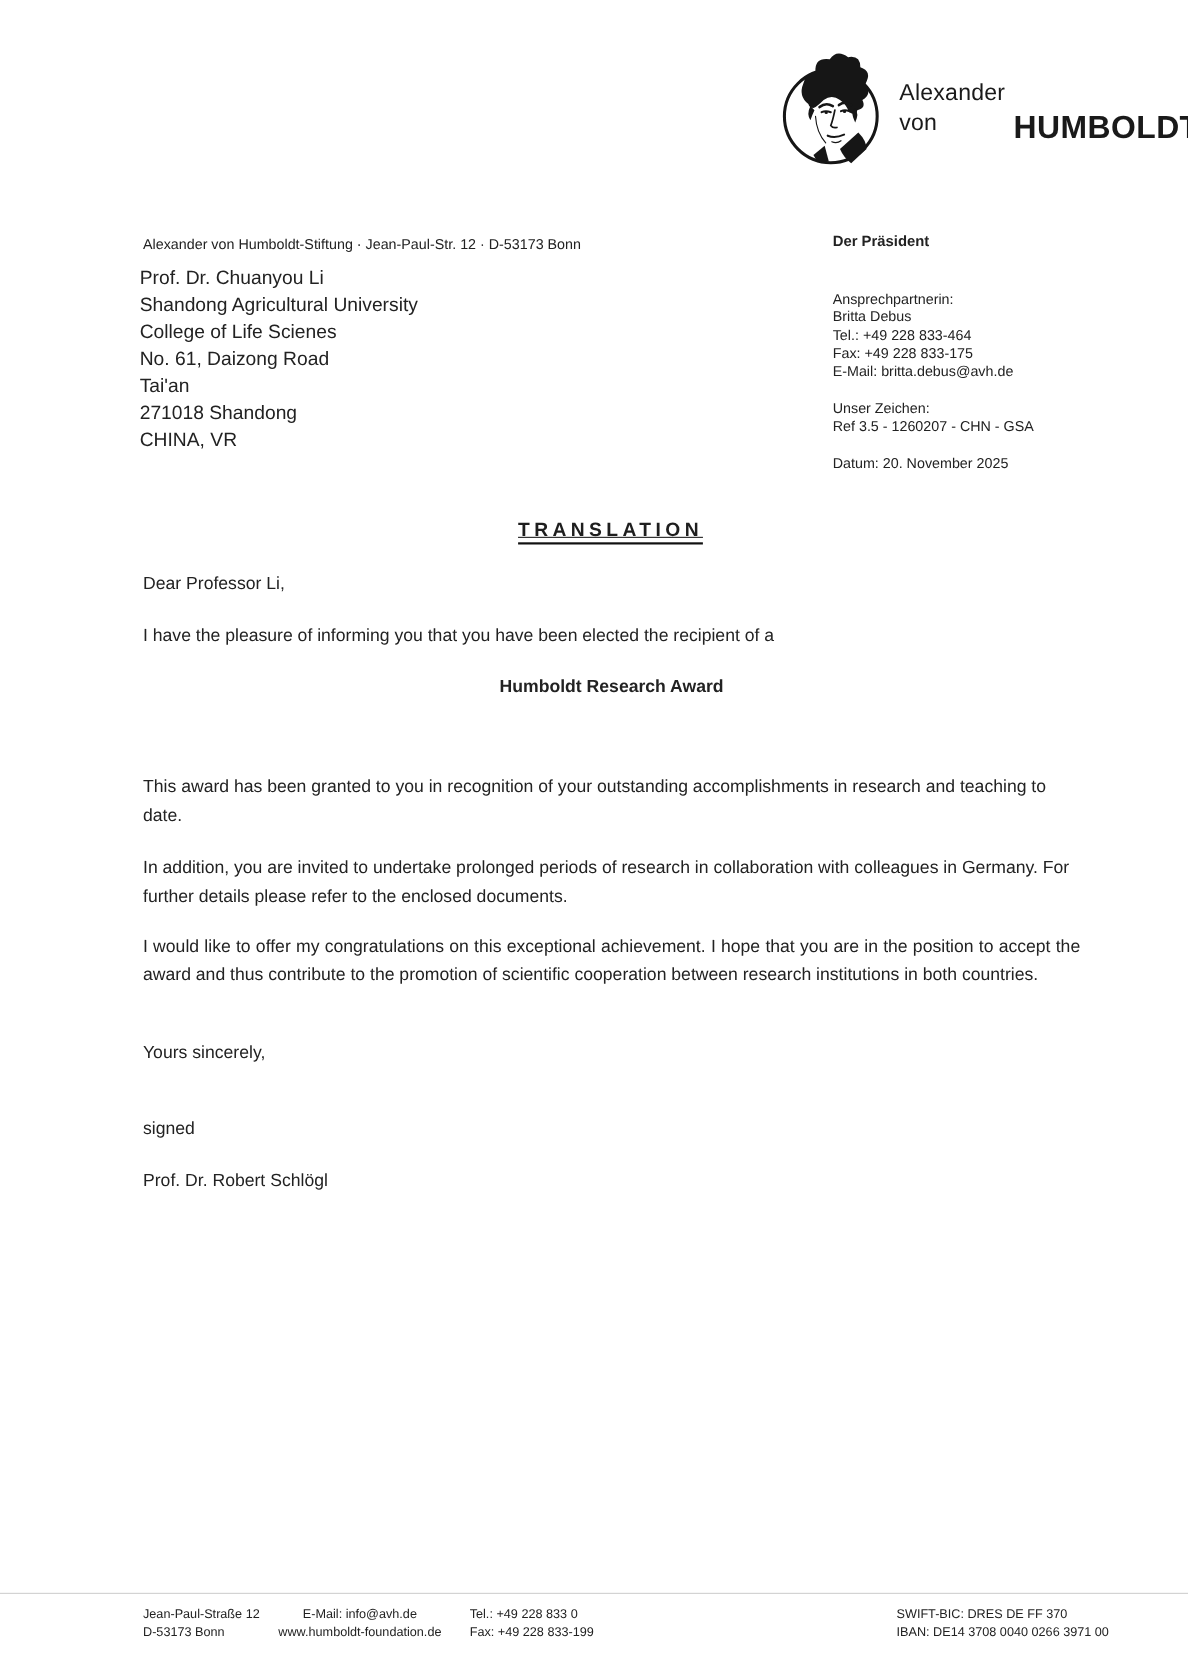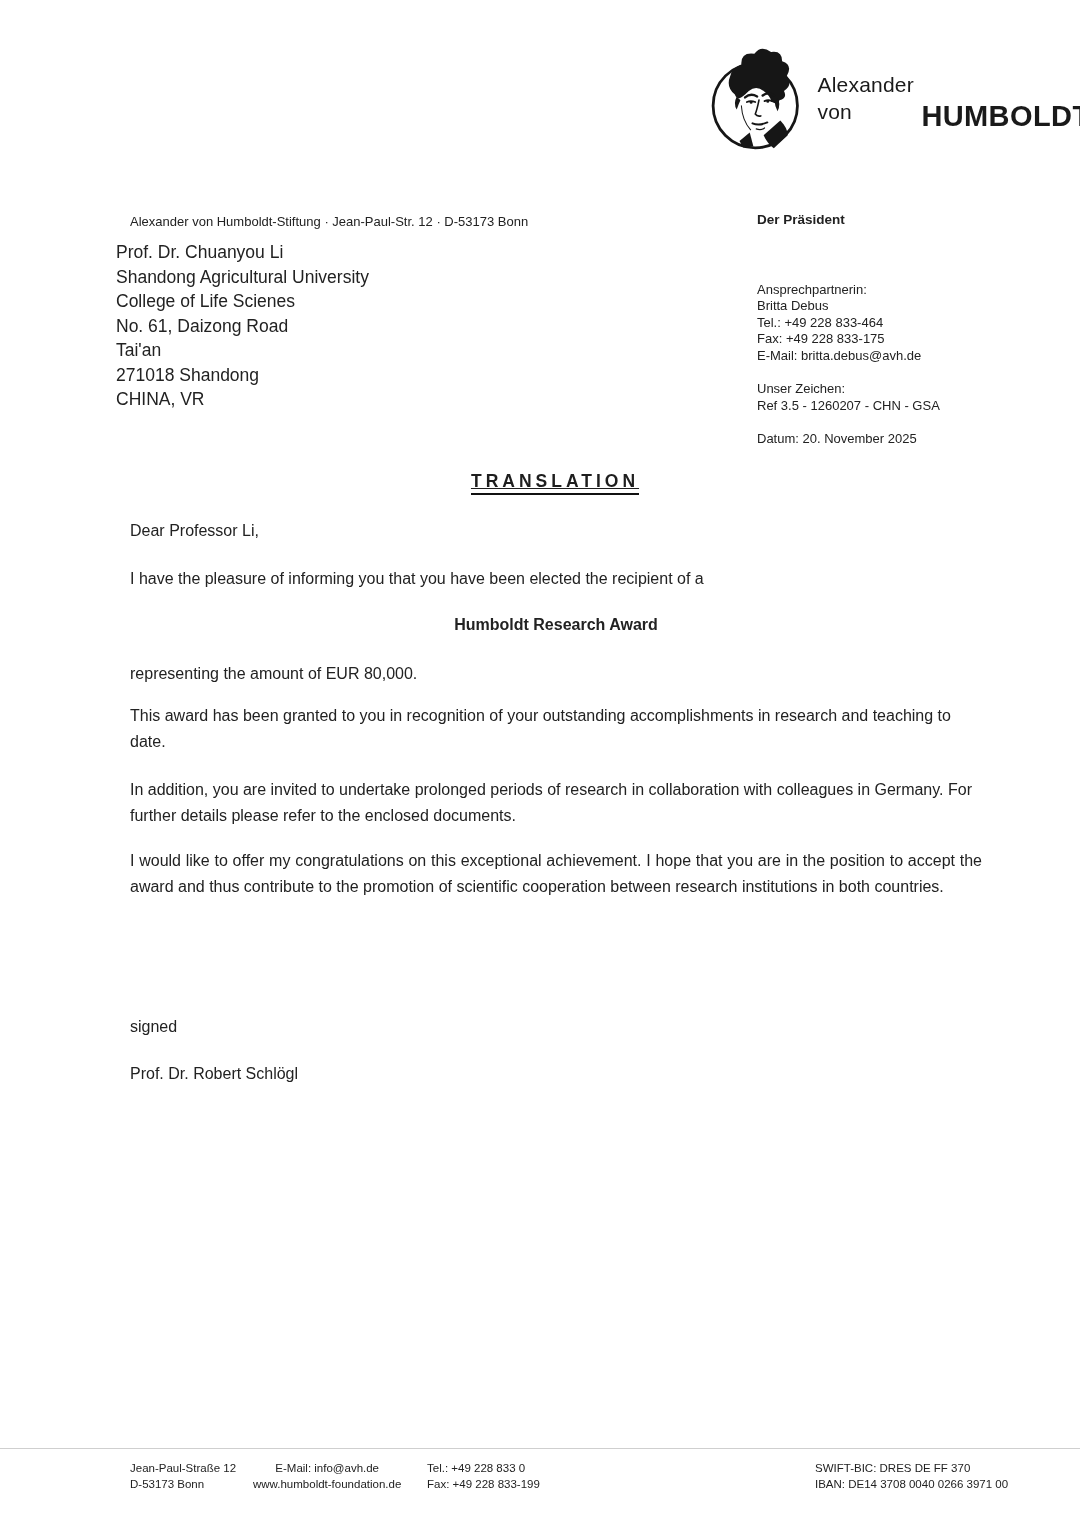--- a/index.html
+++ b/index.html
@@ -27,28 +27,28 @@
   .logo-line1 { font-size: 21px; font-weight: 400; line-height: 27px; letter-spacing: .2px; }
   .logo-line2 { font-size: 29px; font-weight: 700; line-height: 33px; letter-spacing: .4px; margin-top: 29px; }
   .logo-line3 { font-size: 28px; font-weight: 400; line-height: 32px; letter-spacing: .6px; }
 
   
   .sender-line {
     position: absolute; left: 130px; top: 214px;
     font-size: 13px; line-height: 16px; color: #222;
   }
   .recipient {
-    position: absolute; left: 116px; top: 240px;
+    position: absolute; left: 127px; top: 240px;
     font-size: 17.5px; line-height: 24.5px; color: #222;
   }
 
   
   .info-col { position: absolute; left: 757px; top: 212px; width: 300px; font-size: 13px; line-height: 16.5px; color: #222; }
   .info-president { font-weight: 700; font-size: 13.5px; }
-  .info-contact { margin-top: 53px; }
+  .info-contact { margin-top: 35px; }
   .info-ref { margin-top: 17px; }
   .info-date { margin-top: 17px; }
 
   
   .translation-heading {
     position: absolute; left: 130px; top: 471px; width: 850px;
     text-align: center; font-size: 17.5px; font-weight: 700; letter-spacing: 4px; text-decoration: underline;
   }
   .translation-heading span {
     border-bottom: 2.5px solid #111; padding-bottom: 2px;
@@ -152,24 +152,24 @@
     <div class="info-date">Datum: 20. November 2025</div>
   </div>
 
   <div class="translation-heading">
     <span>TRANSLATION</span>
   </div>
 
   <div class="body-text salutation">Dear Professor Li,</div>
   <div class="body-text award-heading">Humboldt Research Award</div>
   <div class="body-text para1">I have the pleasure of informing you that you have been elected the recipient of a</div>
-  <div class="body-text para2">representing the amount of EUR 80,000.</div>
   <div class="body-text para3">This award has been granted to you in recognition of your outstanding accomplishments in research and teaching to date.</div>
   <div class="body-text para4">In addition, you are invited to undertake prolonged periods of research in collaboration with colleagues in Germany. For further details please refer to the enclosed documents.</div>
   <div class="body-text para5">I would like to offer my congratulations on this exceptional achievement. I hope that you are in the position to accept the award and thus contribute to the promotion of scientific cooperation between research institutions in both countries.</div>
+  <div class="body-text closing">Yours sincerely,</div>
   <div class="body-text signed">signed</div>
   <div class="body-text signature-name">Prof. Dr. Robert Schlögl</div>
 
   <div class="footer-divider"></div>
 
   <div class="footer-col footer-col-1">
     <div>Jean-Paul-Straße 12</div>
     <div>D-53173 Bonn</div>
   </div>
   <div class="footer-col footer-col-2">

